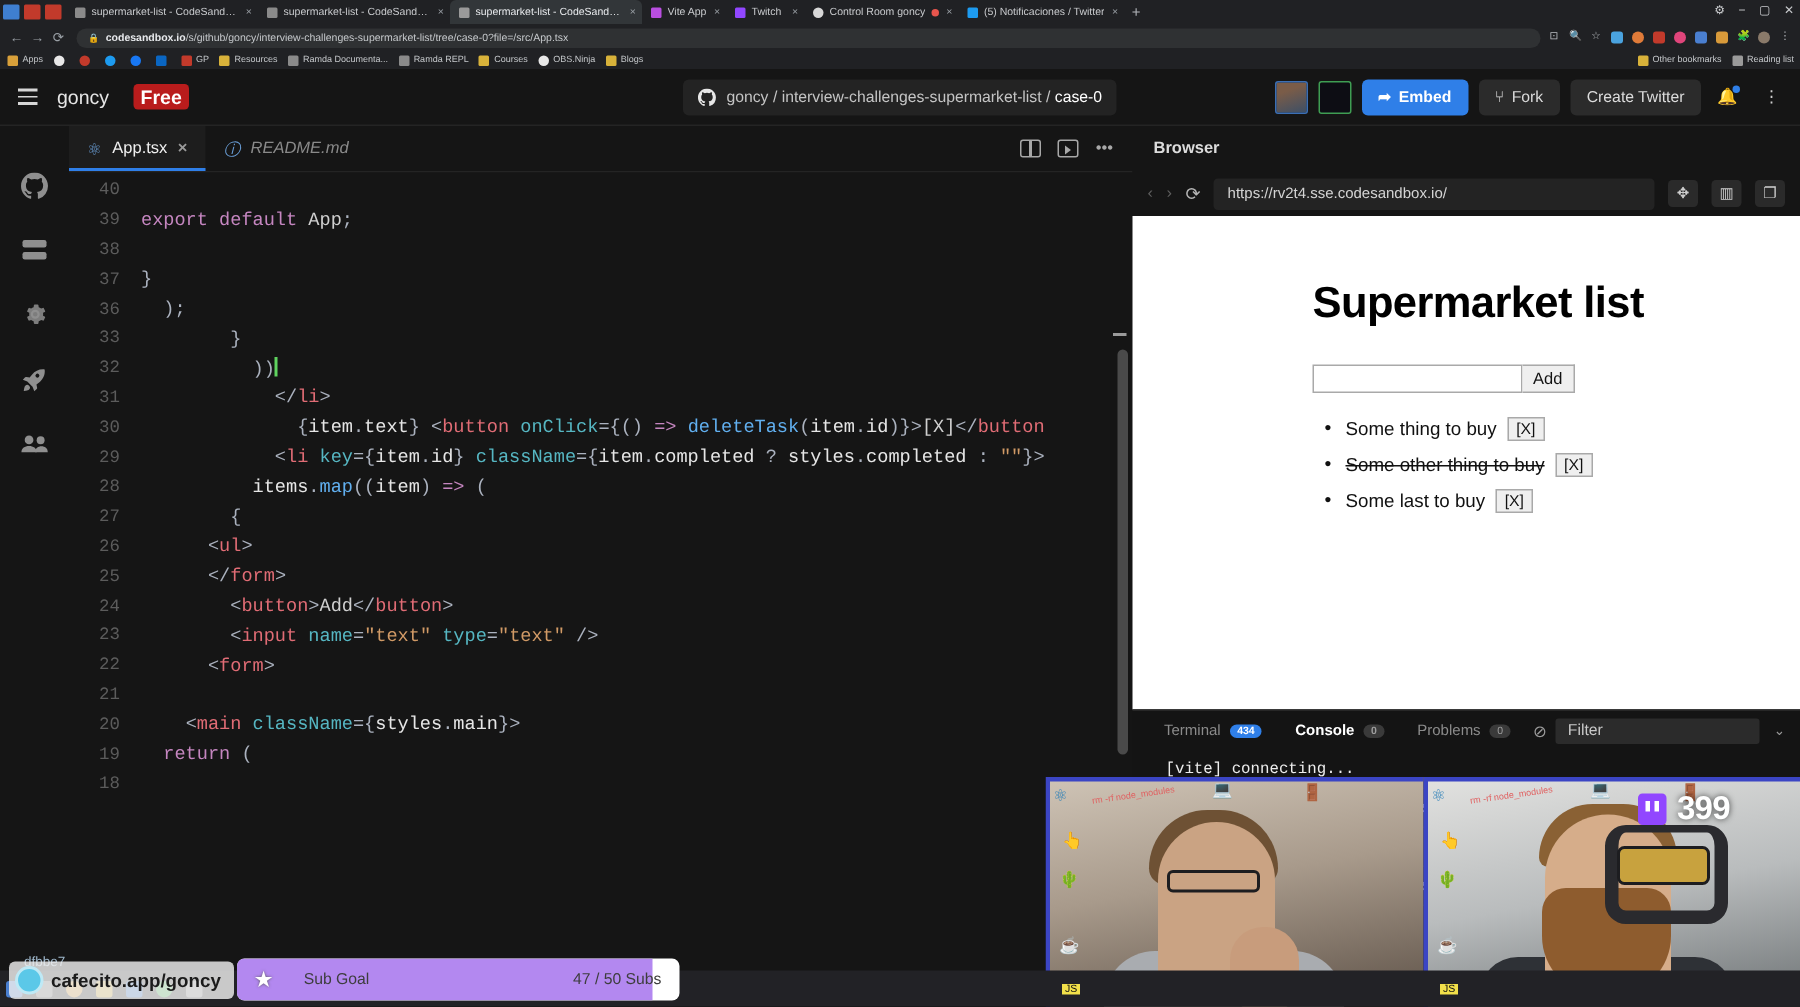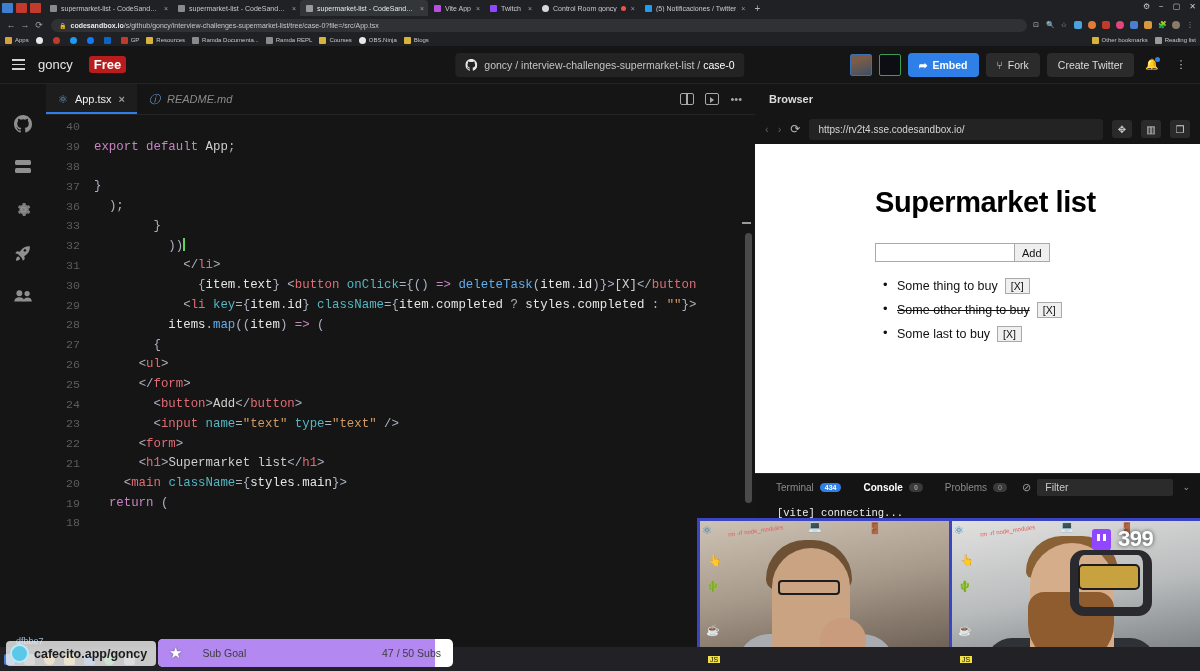--- a/index.html
+++ b/index.html
@@ -430,21 +430,21 @@
       <div class="cline"><span class="lnum">31</span><span class="ctext">            <span class="pun">&lt;/</span><span class="tag">li</span><span class="pun">&gt;</span></span></div>
       <div class="cline"><span class="lnum">30</span><span class="ctext">              <span class="pun">{</span><span class="var">item</span><span class="pun">.</span><span class="var">text</span><span class="pun">}</span> <span class="pun">&lt;</span><span class="tag">button</span> <span class="attr">onClick</span><span class="pun">={()</span> <span class="kw">=&gt;</span> <span class="fn">deleteTask</span><span class="pun">(</span><span class="var">item</span><span class="pun">.</span><span class="var">id</span><span class="pun">)}&gt;</span><span class="plain">[X]</span><span class="pun">&lt;/</span><span class="tag">button</span></span></div>
       <div class="cline"><span class="lnum">29</span><span class="ctext">            <span class="pun">&lt;</span><span class="tag">li</span> <span class="attr">key</span><span class="pun">={</span><span class="var">item</span><span class="pun">.</span><span class="var">id</span><span class="pun">}</span> <span class="attr">className</span><span class="pun">={</span><span class="var">item</span><span class="pun">.</span><span class="var">completed</span> <span class="pun">?</span> <span class="var">styles</span><span class="pun">.</span><span class="var">completed</span> <span class="pun">:</span> <span class="str">""</span><span class="pun">}&gt;</span></span></div>
       <div class="cline"><span class="lnum">28</span><span class="ctext">          <span class="var">items</span><span class="pun">.</span><span class="fn">map</span><span class="pun">((</span><span class="var">item</span><span class="pun">) </span><span class="kw">=&gt;</span><span class="pun"> (</span></span></div>
       <div class="cline"><span class="lnum">27</span><span class="ctext">        <span class="pun">{</span></span></div>
       <div class="cline"><span class="lnum">26</span><span class="ctext">      <span class="pun">&lt;</span><span class="tag">ul</span><span class="pun">&gt;</span></span></div>
       <div class="cline"><span class="lnum">25</span><span class="ctext">      <span class="pun">&lt;/</span><span class="tag">form</span><span class="pun">&gt;</span></span></div>
       <div class="cline"><span class="lnum">24</span><span class="ctext">        <span class="pun">&lt;</span><span class="tag">button</span><span class="pun">&gt;</span><span class="plain">Add</span><span class="pun">&lt;/</span><span class="tag">button</span><span class="pun">&gt;</span></span></div>
       <div class="cline"><span class="lnum">23</span><span class="ctext">        <span class="pun">&lt;</span><span class="tag">input</span> <span class="attr">name</span><span class="pun">=</span><span class="str">"text"</span> <span class="attr">type</span><span class="pun">=</span><span class="str">"text"</span> <span class="pun">/&gt;</span></span></div>
       <div class="cline"><span class="lnum">22</span><span class="ctext">      <span class="pun">&lt;</span><span class="tag">form</span><span class="pun">&gt;</span></span></div>
-      <div class="cline"><span class="lnum">21</span><span class="ctext">      <span class="pun">&lt;</span><span class="tag">h1</span><span class="pun">&gt;</span><span class="plain">Supermarket list</span><span class="pun">&lt;/</span><span class="tag">h1</span><span class="pun">&gt;</span></span></div>
+      <div class="cline"><span class="lnum">21</span></div>
       <div class="cline"><span class="lnum">20</span><span class="ctext">    <span class="pun">&lt;</span><span class="tag">main</span> <span class="attr">className</span><span class="pun">={</span><span class="var">styles</span><span class="pun">.</span><span class="var">main</span><span class="pun">}&gt;</span></span></div>
       <div class="cline"><span class="lnum">19</span><span class="ctext">  <span class="kw">return</span> <span class="pun">(</span></span></div>
       <div class="cline"><span class="lnum">18</span><span class="ctext"></span></div>
 
   <div class="escroll-tick"></div>
       <div class="escroll"></div>
     </div>
 </div>
 
 <div class="rightcol">

